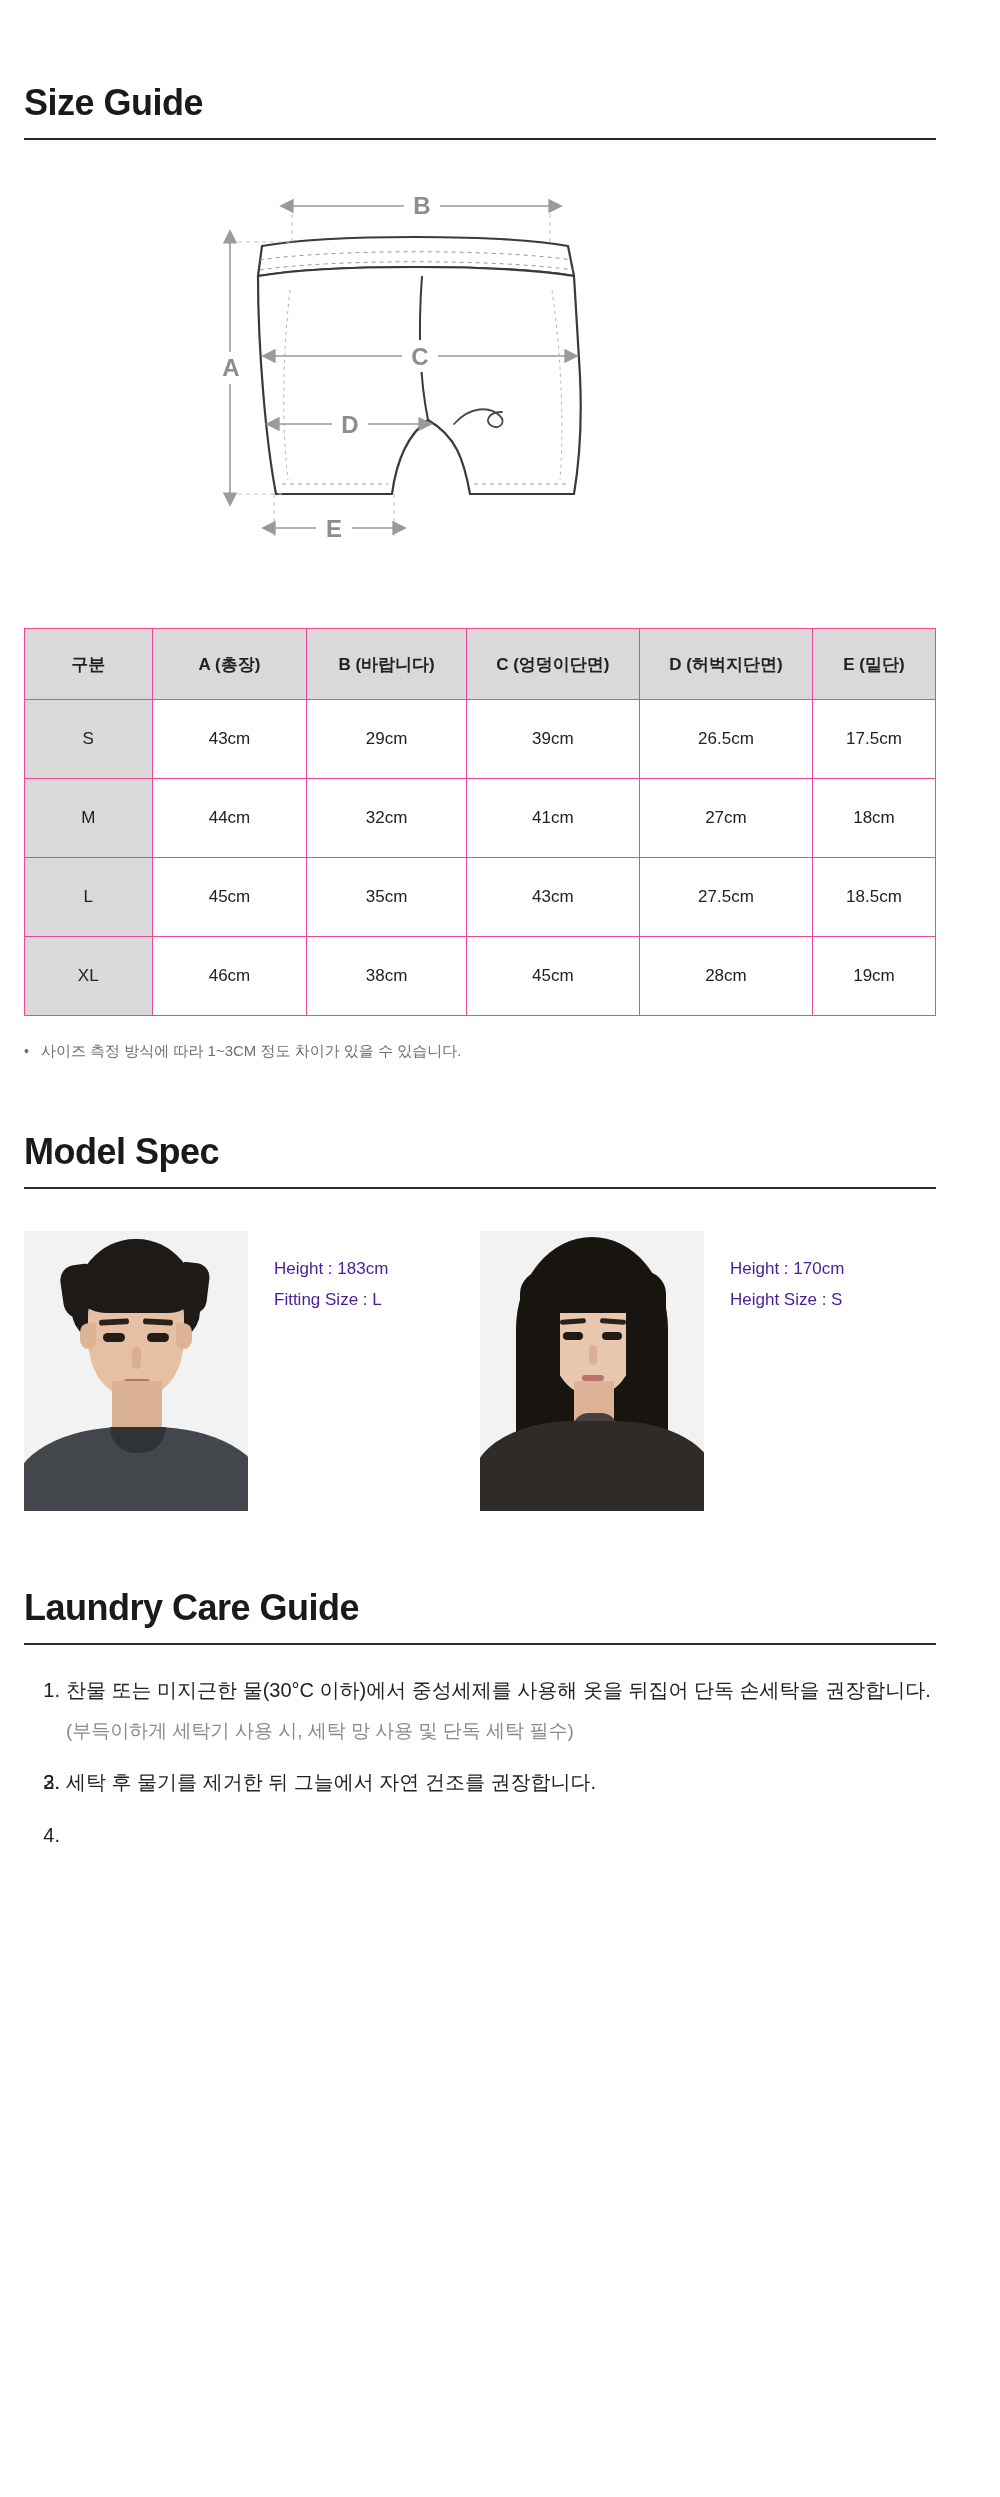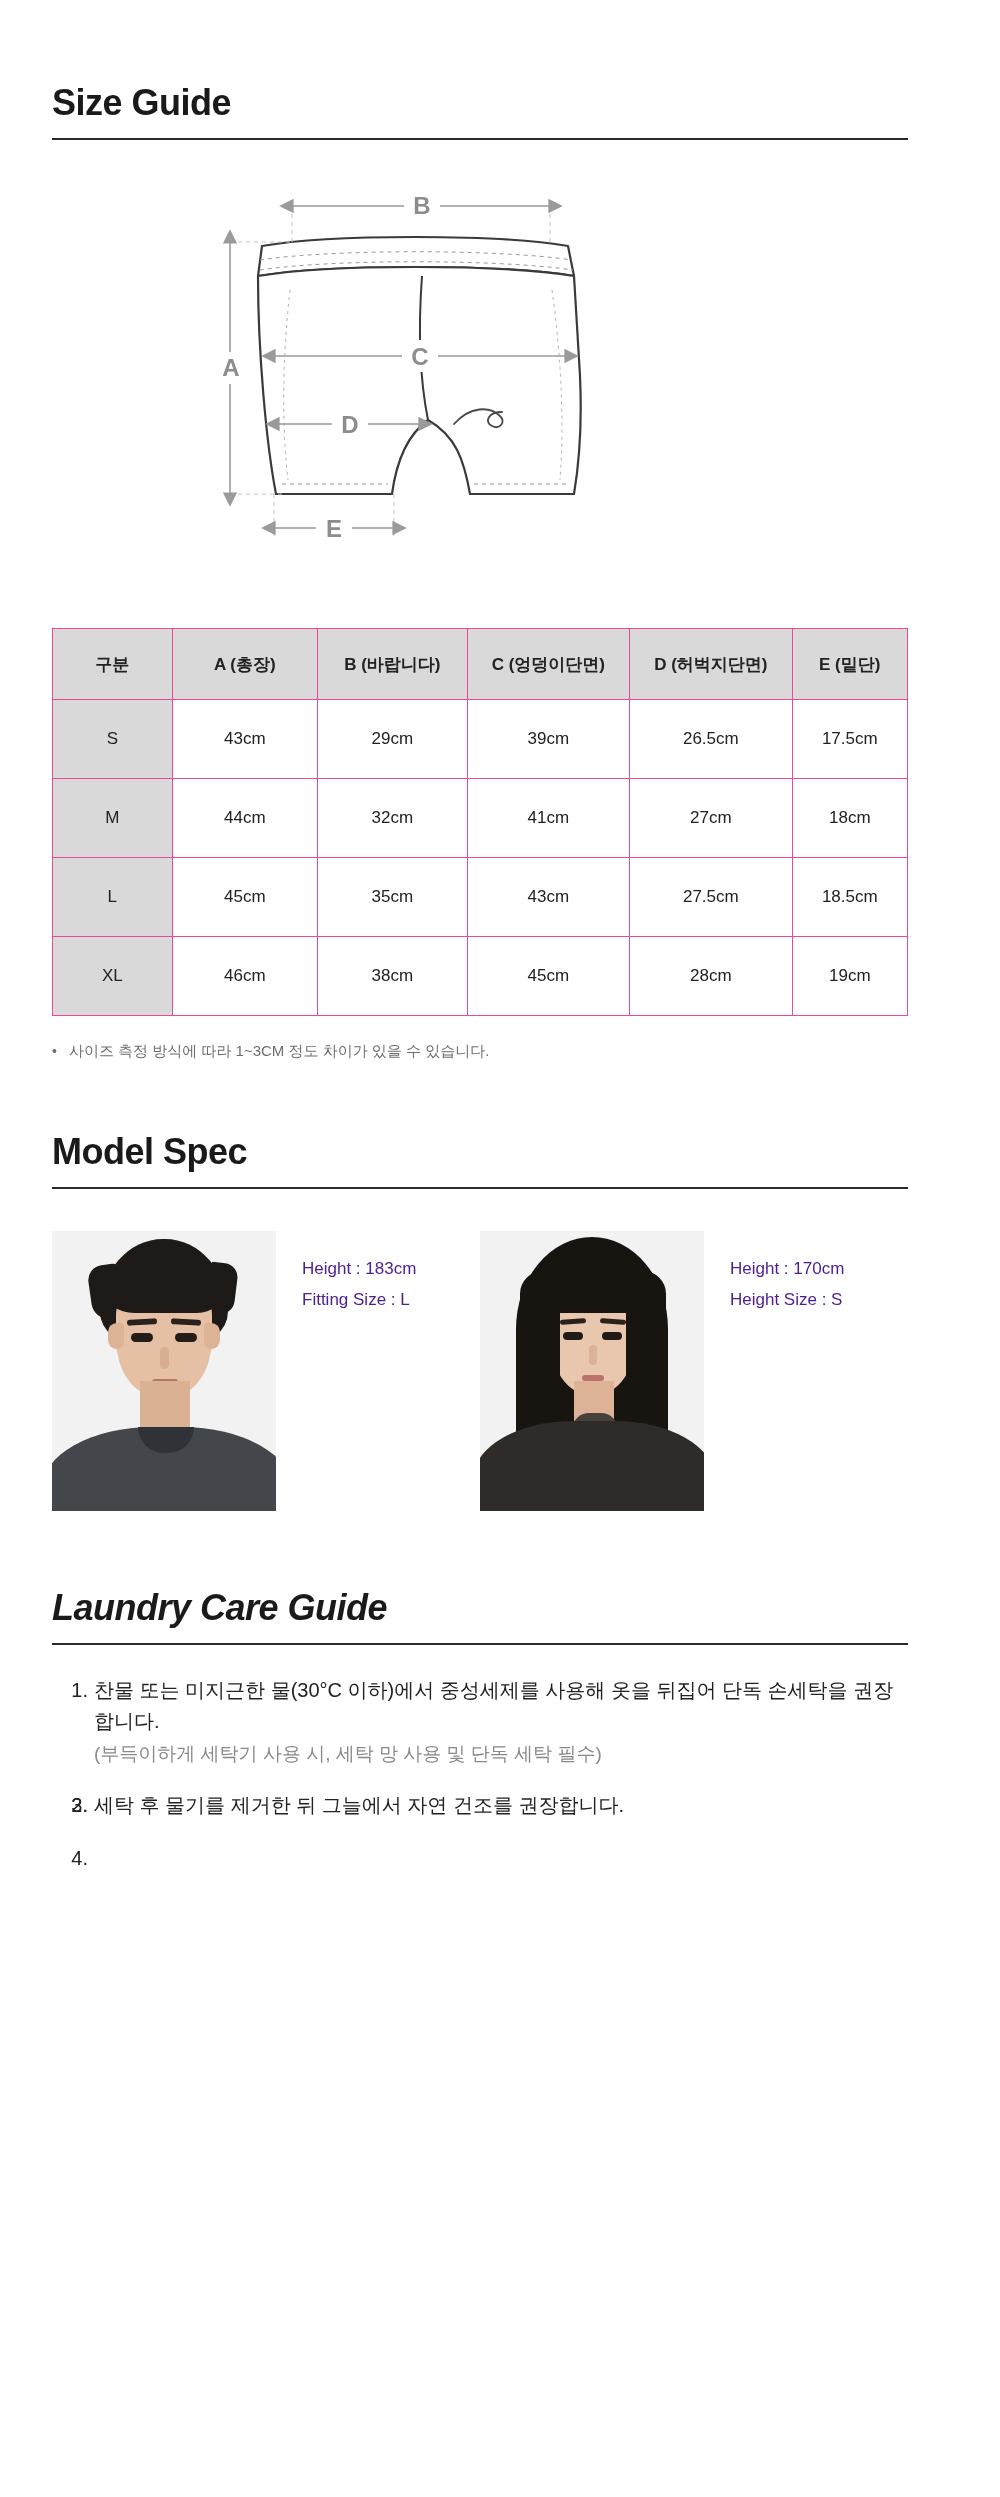--- a/index.html
+++ b/index.html
@@ -12,21 +12,21 @@
     min-height: 2497px;
     font-family: "Liberation Sans", sans-serif;
     color: #222222;
     -webkit-font-smoothing: antialiased;
   }
   .page {
     width: 960px;
     min-height: 2497px;
     position: relative;
     box-sizing: border-box;
-    padding: 0 52px;
+    padding: 0 24px;
     background: #ffffff;
   }
 
   
   .section-heading {
     font-size: 36px;
     font-weight: bold;
     letter-spacing: -0.5px;
     color: #1a1a1a;
     margin: 0;
@@ -197,21 +197,21 @@
   .f-top {
     position: absolute; left: -6px; top: 190px; width: 240px; height: 116px;
     background: #2e2b29; border-radius: 100px 100px 0 0 / 56px 56px 0 0;
   }
   .f-collar {
     position: absolute; left: 92px; top: 182px; width: 46px; height: 34px;
     background: #46413d; border-radius: 22px;
   }
 
   
-  #laundry-heading-wrap { padding-top: 76px; font-style: italic; }
+  #laundry-heading-wrap { padding-top: 76px; }
 
   .care-list {
     margin: 30px 0 0 0;
     padding: 0;
     list-style: none;
     counter-reset: care;
   }
   .care-item {
     position: relative;
     padding-left: 42px;
@@ -226,21 +226,21 @@
     top: 0;
     width: 30px;
     text-align: right;
     font-size: 20px;
     color: #222;
   }
   .care-sub {
     display: block;
     color: #8a8a8a;
     font-size: 19px;
-    margin-top: 2px;
+    margin-top: 10px;
   }
   .bottom-pad { height: 70px; }
 </style>
 </head>
 <body>
 
 <div class="page">
 
   <div id="size-guide-heading-wrap">
     <h1 class="section-heading">Size Guide</h1>

